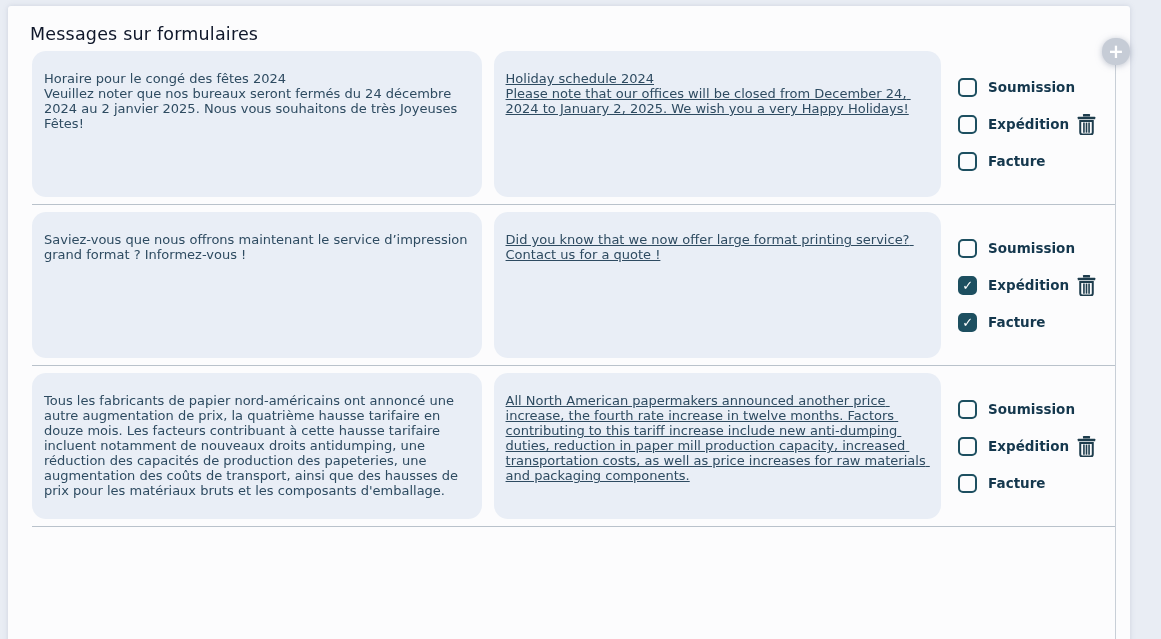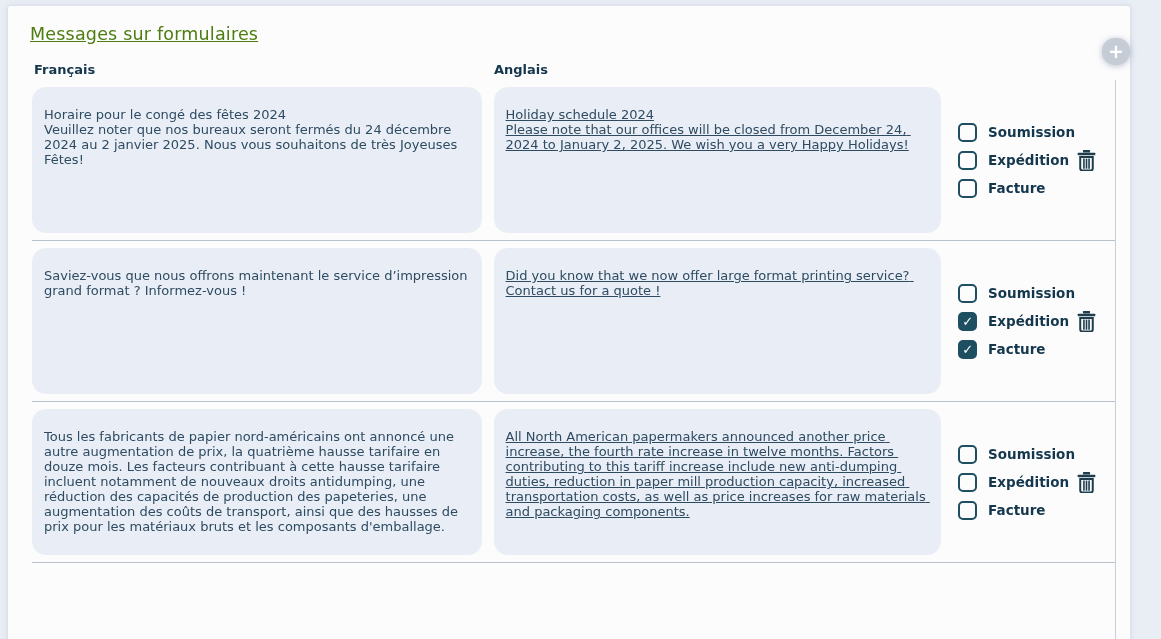--- a/index.html
+++ b/index.html
@@ -15,23 +15,22 @@
     left: 8px; top: 6px;
     width: 1122px; height: 700px;
     background: #fcfcfd;
     border-radius: 3px;
     box-shadow: 0 0 5px rgba(150,160,180,0.35);
   }
   .page-title {
     margin: 18px 0 0 22px;
     font-size: 17.5px;
     font-weight: 400;
-    color: #4d7c0f;
+    color: #0f172a;
     letter-spacing: 0.2px;
-    text-decoration: underline;
   }
   .add-btn {
     position: absolute;
     top: 32px; right: 0px;
     width: 28px; height: 27px;
     border: none;
     border-radius: 13px;
     background: #c6ccd6;
     color: #ffffff;
     font-size: 19px;
@@ -84,21 +83,21 @@
   .options {
     flex: 1;
     display: flex;
     align-items: center;
     align-self: stretch;
     padding-left: 5px;
   }
   .checks {
     display: flex;
     flex-direction: column;
-    gap: 9px;
+    gap: 18px;
   }
   .check-item {
     display: flex;
     align-items: center;
     gap: 11px;
     cursor: pointer;
   }
   .cb {
     width: 19px; height: 19px;
     border: 2px solid #1d4f60;
@@ -134,24 +133,20 @@
   }
   .empty-row { height: 132px; }
 </style>
 </head>
 <body>
 
 <div class="card">
   <button class="add-btn">+</button>
   <h1 class="page-title">Messages sur formulaires</h1>
 
-  <div class="headers">
-    <div class="col-label col-fr">Français</div>
-    <div class="col-label col-en">Anglais</div>
-  </div>
 
   <div class="list">
     <div id="rows-container">
         <div class="row">
     <textarea class="msg fr" spellcheck="false" style="">Horaire pour le congé des fêtes 2024
 Veuillez noter que nos bureaux seront fermés du 24 décembre 2024 au 2 janvier 2025. Nous vous souhaitons de très Joyeuses Fêtes!</textarea>
     <textarea class="msg en" spellcheck="false" style="">Holiday schedule 2024
 Please note that our offices will be closed from December 24, 2024 to January 2, 2025. We wish you a very Happy Holidays!</textarea>
     <div class="options">
       <div class="checks">

